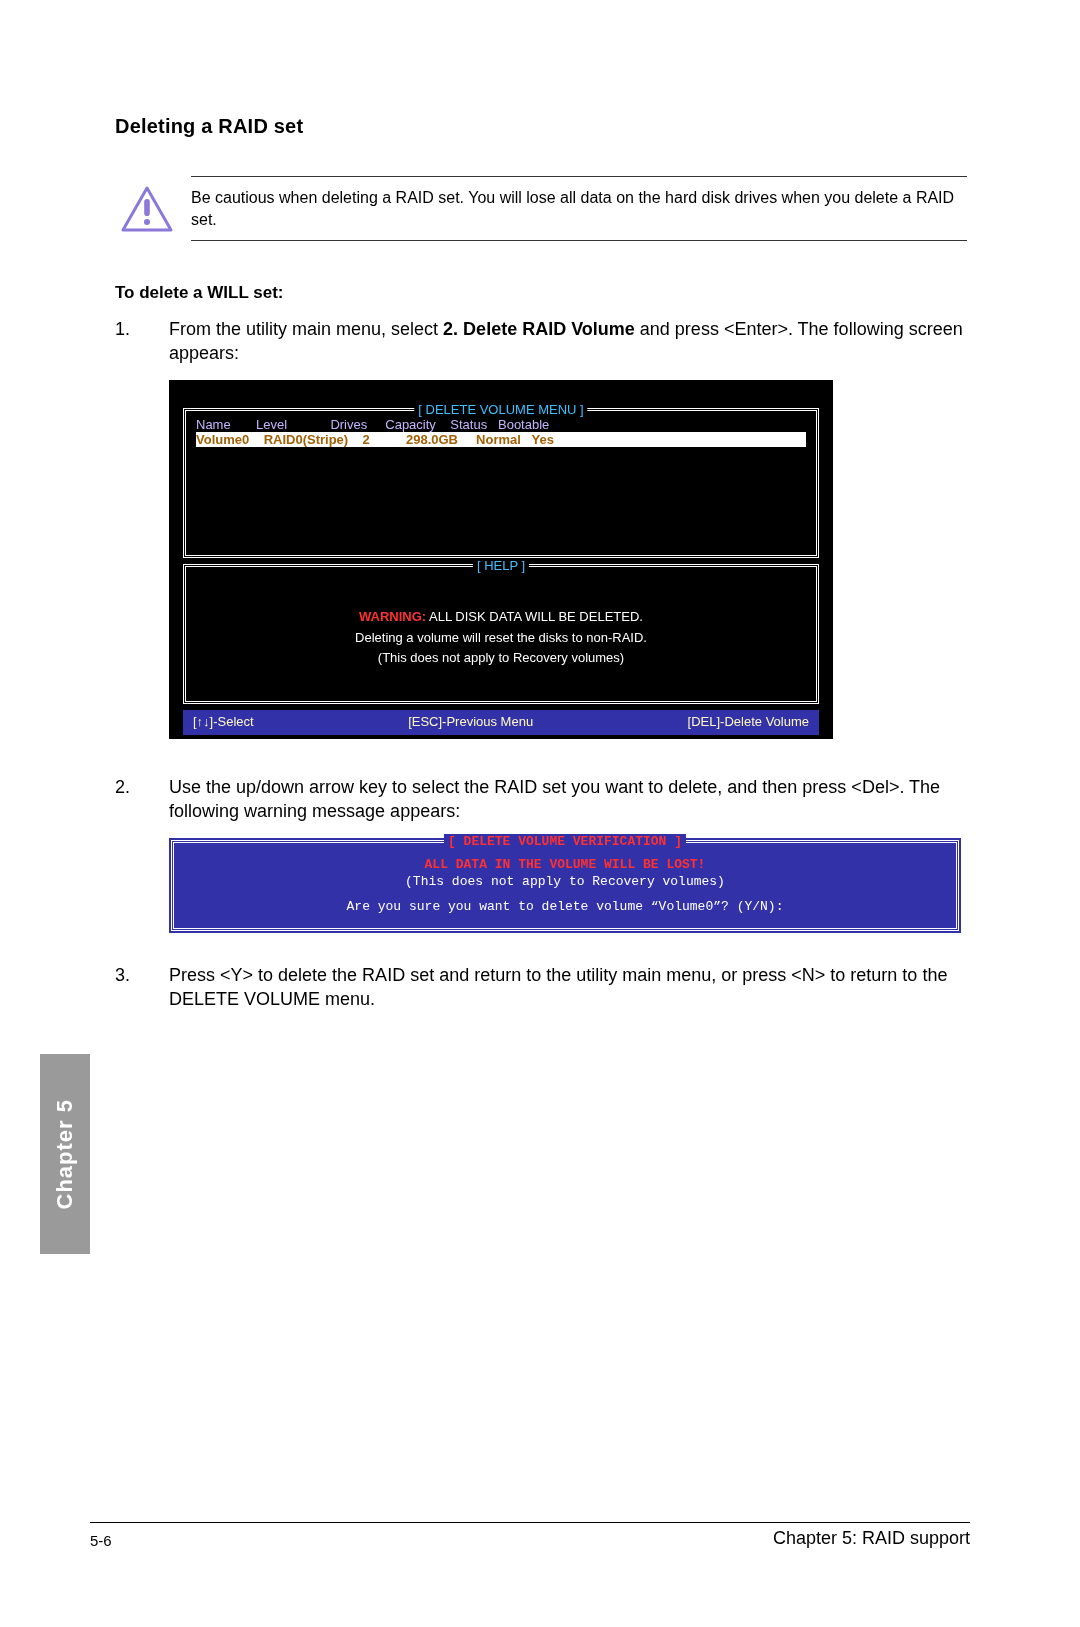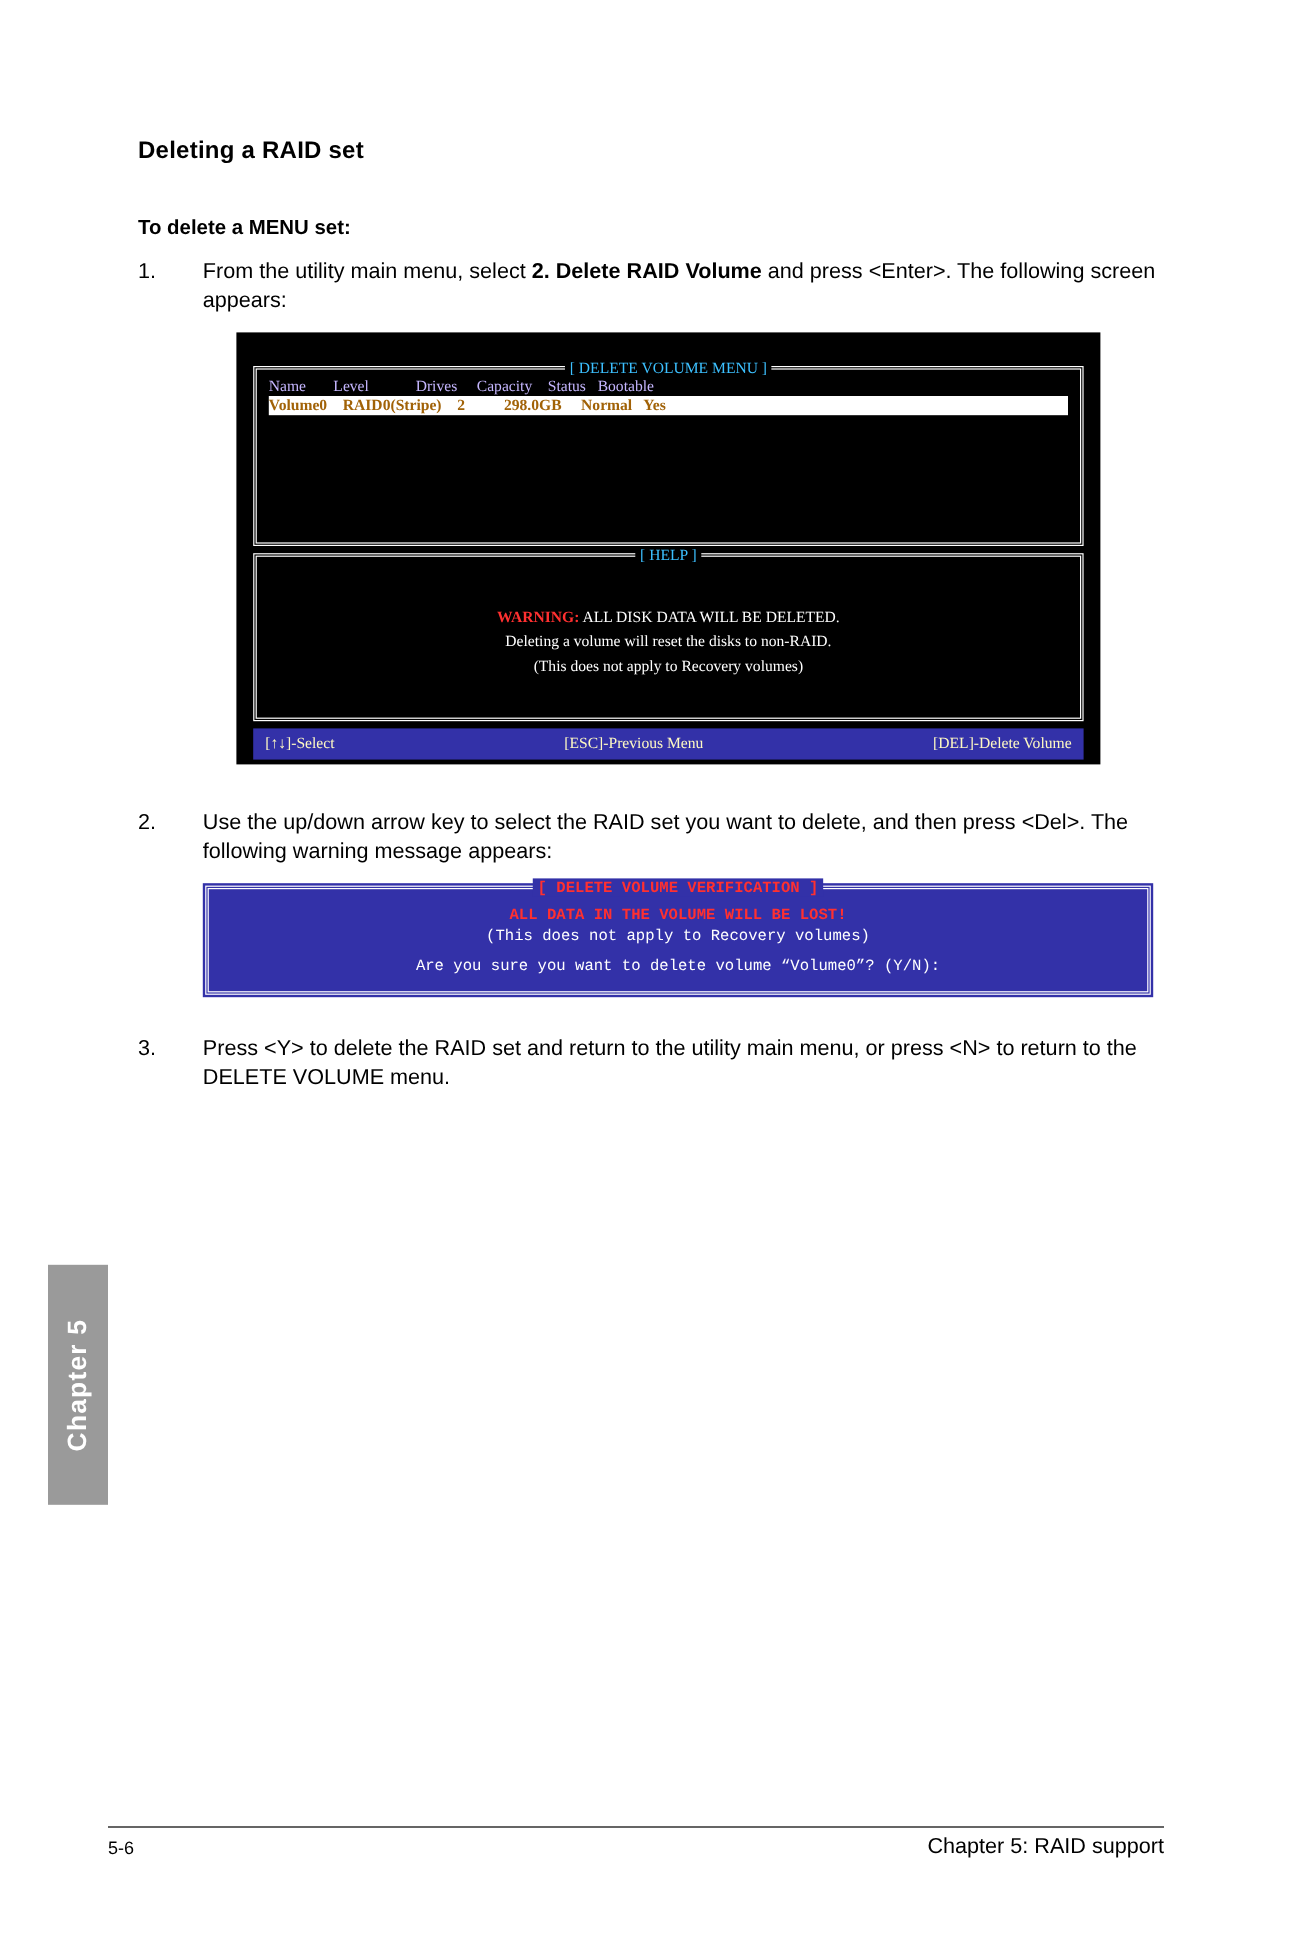--- a/index.html
+++ b/index.html
@@ -64,24 +64,24 @@
     line-height: 1.35;
     flex: none;
   }
   .step-text {
     font-size: 18px;
     line-height: 1.35;
   }
   .bold-inline { font-weight: bold; }
   .bios-box {
     margin-top: 14px;
-    margin-left: 82px;
-    width: 720px;
+    margin-left: 54px;
+    width: 664px;
     background: #000;
-    font-family: Liberation Serif, serif;
+    font-family: Liberation Sans, sans-serif;
     font-size: 13px;
     color: #fff;
     padding: 28px 14px 4px 14px;
   }
   .bios-frame {
     border: 3px double #fff;
     position: relative;
     padding: 6px 10px;
     margin-bottom: 6px;
   }
@@ -186,22 +186,34 @@
   }
   .row-line { white-space: pre; }
 </style>
 </head>
 <body>
 
 <div class="page">
   <div class="content">
     <div class="section-title">Deleting a RAID set</div>
 
-
-    <div class="subheading">To delete a MENU set:</div>
+    <div class="caution-wrap">
+      <div class="caution-icon-col">
+        <svg width="52" height="46" viewBox="0 0 52 46">
+          <polygon points="26,2 50,44 2,44" fill="none" stroke="#8a79d9" stroke-width="3" stroke-linejoin="round"></polygon>
+          <rect x="23.2" y="13" width="5.6" height="17" rx="2.8" fill="#8a79d9"></rect>
+          <circle cx="26" cy="36" r="3" fill="#8a79d9"></circle>
+        </svg>
+      </div>
+      <div class="caution-text-col">
+        <div class="caution-text">Be cautious when deleting a RAID set. You will lose all data on the hard disk drives when you delete a RAID set.</div>
+      </div>
+    </div>
+
+    <div class="subheading">To delete a WILL set:</div>
 
     <div class="step-row">
       <div class="step-num">1.</div>
       <div class="step-text">
         <span>From the utility main menu, select </span><span class="bold-inline">2. Delete RAID Volume</span><span> and press &lt;Enter&gt;. The following screen appears:</span>
       </div>
     </div>
 
     <div class="bios-box">
       <div class="bios-frame data-frame">

